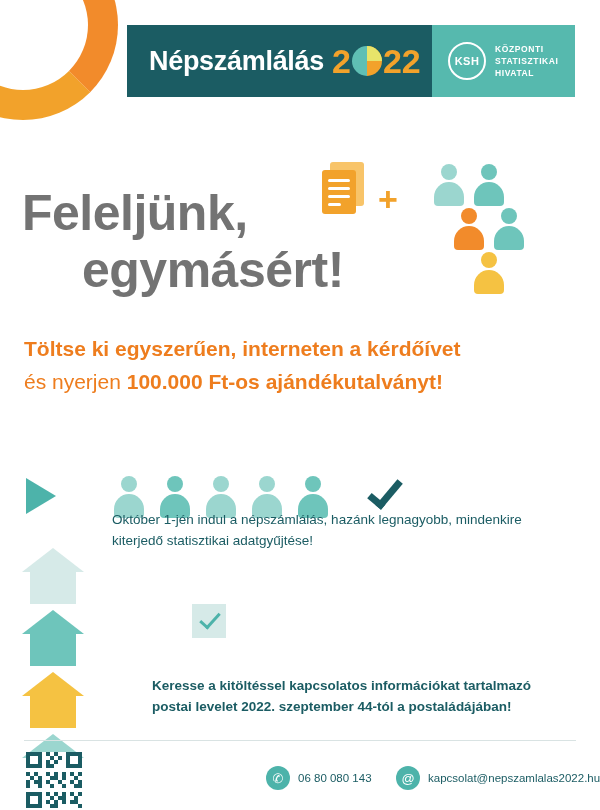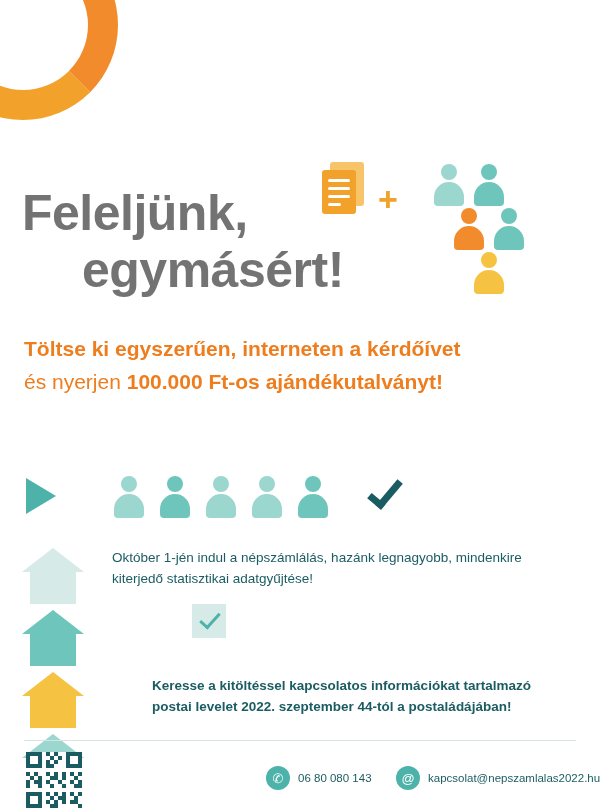--- a/index.html
+++ b/index.html
@@ -205,21 +205,21 @@
     background: currentColor;
   }
 
   
   .info {
     position: absolute;
     color: #1B5C63;
     font-size: 13.5px;
     line-height: 1.55;
   }
-  .info-1 { left: 112px; top: 548px; width: 440px; }
+  .info-1 { left: 112px; top: 510px; width: 440px; }
   .info-2 { left: 255px; top: 601px; width: 330px; font-weight: bold; }
   .info-3 { left: 152px; top: 676px; width: 420px; font-weight: bold; }
   .checkbox {
     position: absolute;
     left: 192px; top: 604px;
     width: 34px; height: 34px;
     background: #D6EAE8;
   }
   .checkbox::after {
     content: "";
@@ -278,20 +278,38 @@
 </style>
 </head>
 <body>
 
 <div class="poster">
 
   <div class="arc-wrap">
     <div class="arc"></div>
   </div>
 
+  <div class="header">
+    <div class="header-left">
+      <span class="header-title">Népszámlálás</span>
+      <span class="logo2022">
+        <span class="d">2</span>
+        <span class="circle"></span>
+        <span class="d">22</span>
+      </span>
+    </div>
+    <div class="header-right">
+      <span class="ksh-badge">KSH</span>
+      <span class="ksh-text">
+        <span>KÖZPONTI</span><br>
+        <span>STATISZTIKAI</span><br>
+        <span>HIVATAL</span>
+      </span>
+    </div>
+  </div>
 
   <div class="cluster">
     <div class="doc back"></div>
     <div class="doc front">
       <span class="line" style="top:9px"></span>
       <span class="line" style="top:17px"></span>
       <span class="line" style="top:25px"></span>
       <span class="line" style="top:33px;width:13px"></span>
     </div>
     <div class="plus">+</div>

